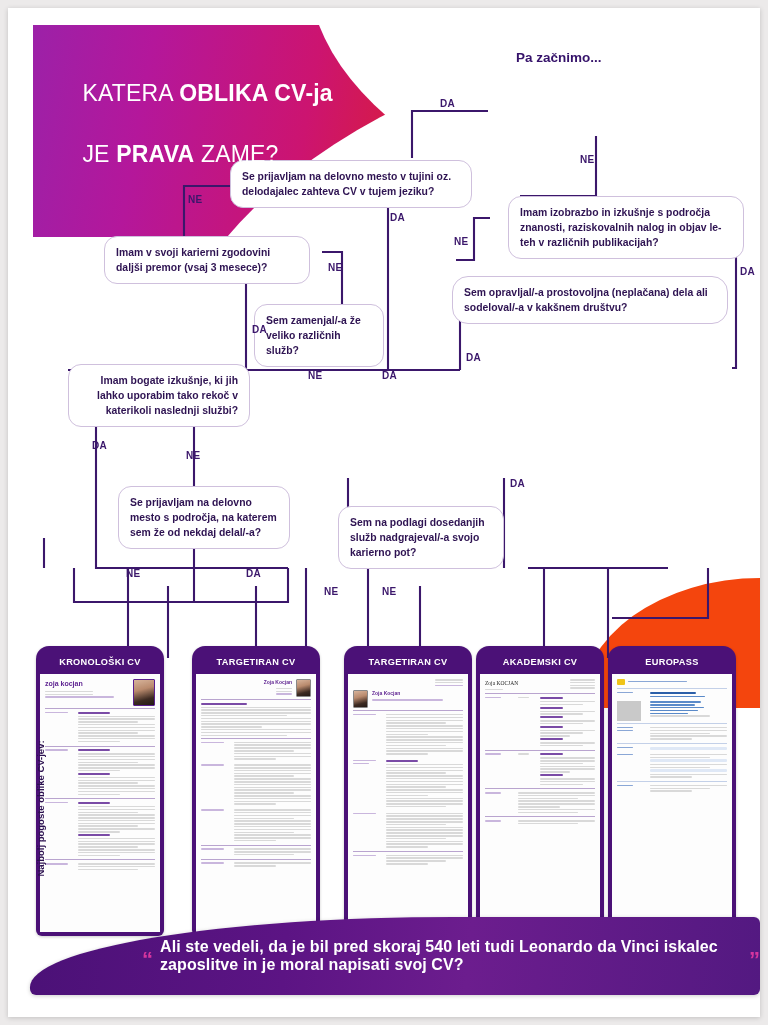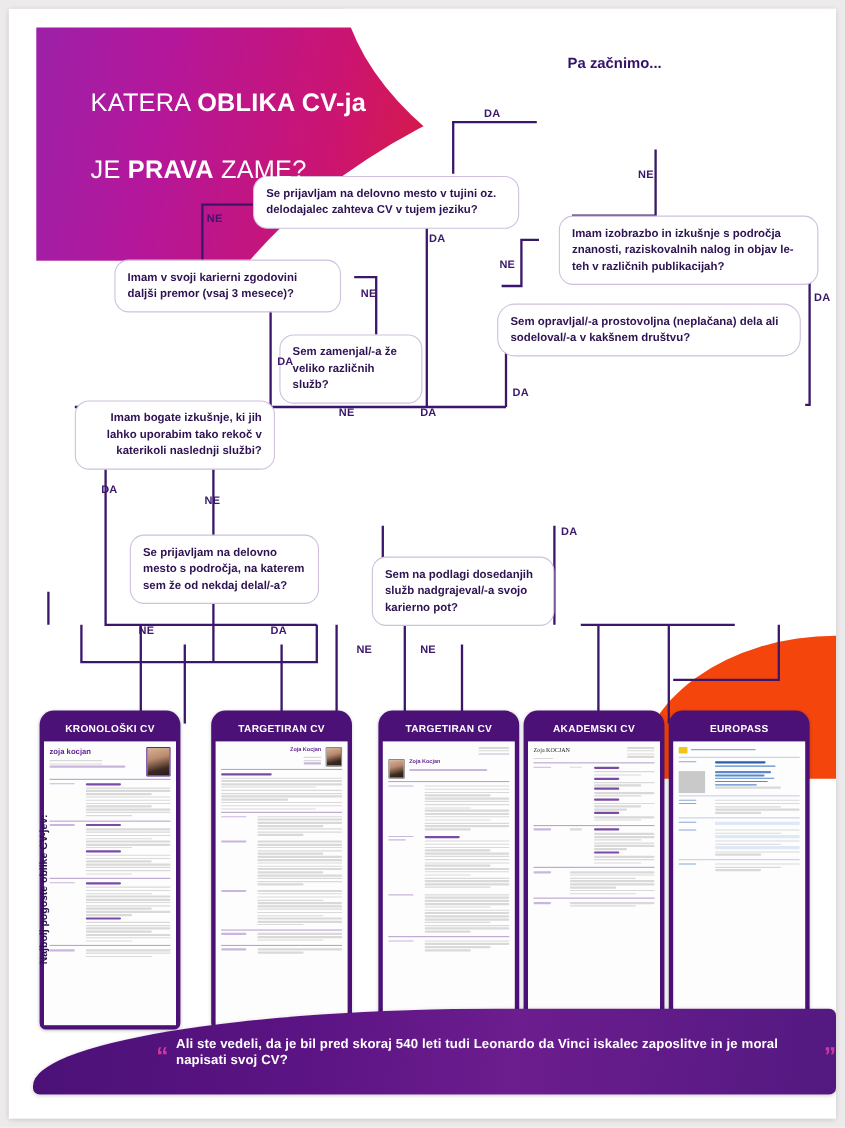--- a/index.html
+++ b/index.html
@@ -163,21 +163,21 @@
     border-radius: 58% 6px 6px 6px / 90% 6px 6px 6px;
     z-index: 8;
     display: flex; align-items: center;
     box-shadow: 0 1px 4px rgba(0,0,0,.2);
   }
   .footer .qm {
     color: #d5359e; font-size: 22px; font-weight: 700;
     line-height: 0; position: relative; top: 4px;
   }
   .footer .qtext {
-    color: #ffffff; font-size: 12px; font-weight: 700;
+    color: #ffffff; font-size: 16px; font-weight: 700;
     margin: 0 7px; letter-spacing: .1px;
   }
 </style>
 </head>
 <body>
 
 <div id="poster">
 
   <div class="hdr-band"></div>
   <div class="hdr-swoop"></div>

